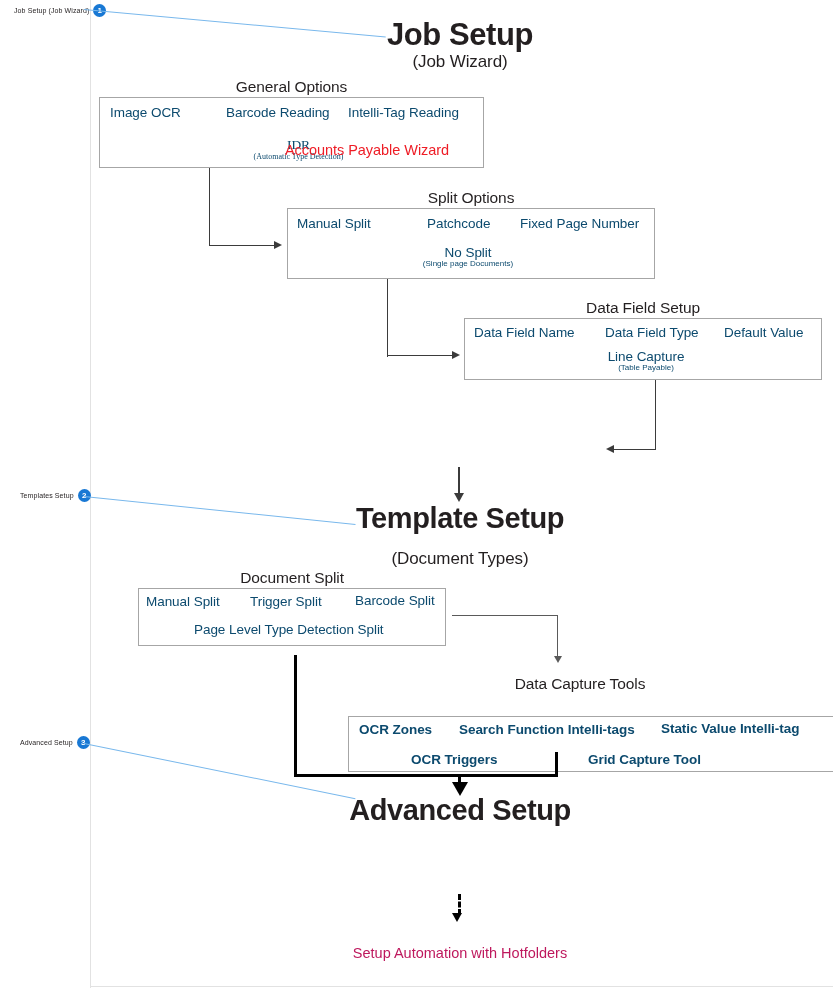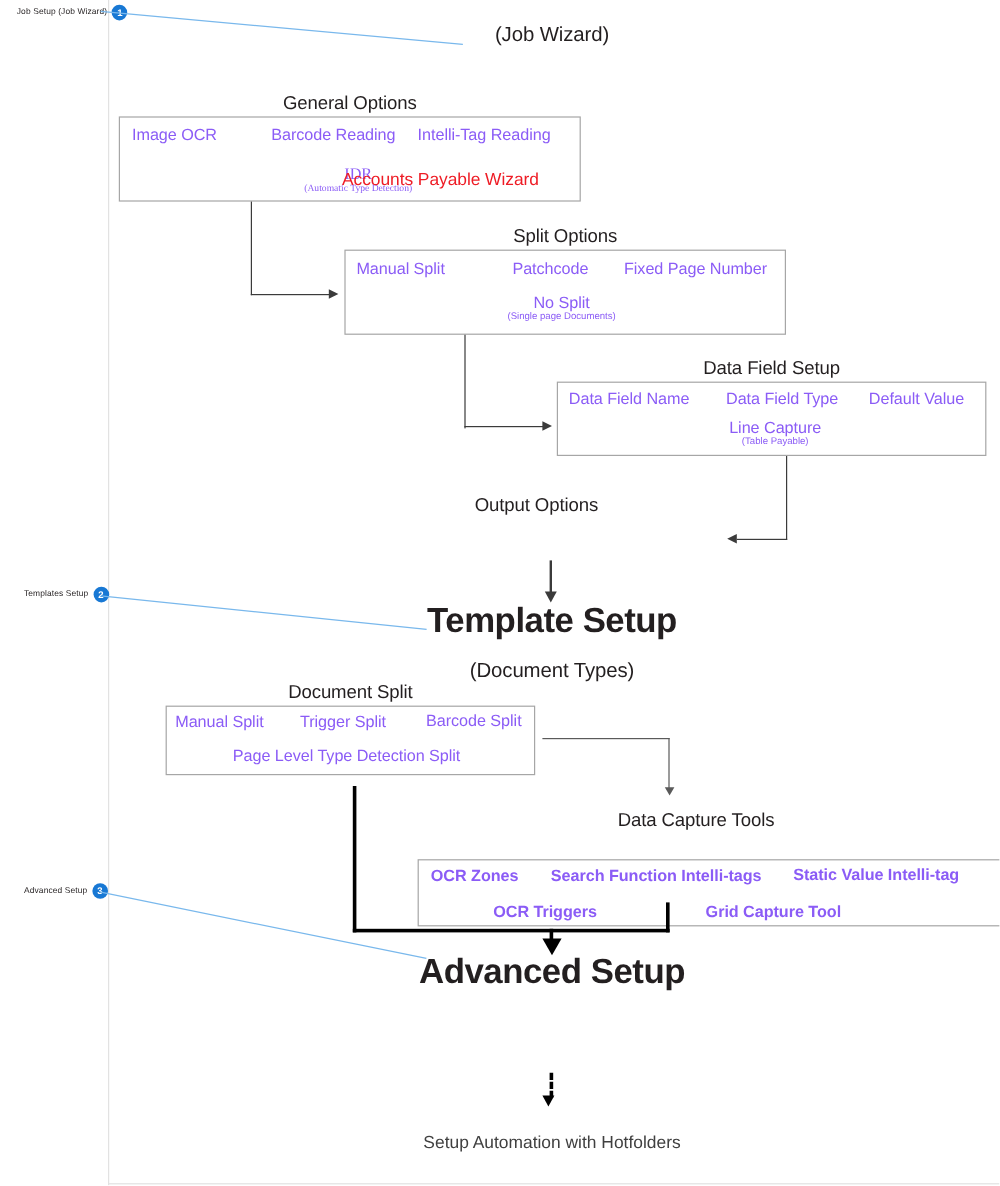--- a/index.html
+++ b/index.html
@@ -99,21 +99,21 @@
   
   .box {
     position: absolute;
     border: 1px solid #a6a6a6;
     background: #ffffff;
     box-sizing: border-box;
   }
   .item {
     position: absolute;
     font-size: 13.5px;
-    color: #8b5cf6;
+    color: #0c4a6e;
     white-space: nowrap;
     letter-spacing: -0.05px;
   }
   .item.red { color: #ee1c25; }
   .item .note {
     display: block;
     text-align: center;
     font-size: 8px;
     letter-spacing: 0;
     margin-top: -1px;
@@ -159,21 +159,21 @@
     border-right: 8px solid #3b3b3b;
   }
   .dashed-v {
     position: absolute;
     width: 0;
     border-left: 3px dashed #000000;
   }
   .footer-text {
     position: absolute;
     font-size: 14.5px;
-    color: #404040;
+    color: #be185d;
     text-align: center;
     white-space: nowrap;
   }
 </style>
 </head>
 <body>
 
 <div id="page">
 
   <div class="gutter-line"></div>
@@ -191,20 +191,21 @@
   </div>
   <div class="leader" style="left:84px; top:496px; width:273px; transform: rotate(5.9deg);"></div>
 
   <div class="callout" style="left:20px; top:736px;">
     <span class="callout-label">Advanced Setup</span>
     <span class="callout-badge">3</span>
   </div>
   <div class="leader" style="left:84px; top:743px; width:277px; transform: rotate(11.5deg);"></div>
 
   <div class="section-title" style="left:258px; top:19px; width:404px; font-size:31px;">
+    <span>Job Setup</span>
     <span class="sub" style="font-size:17px; margin-top:1px;">(Job Wizard)</span>
   </div>
 
   <div class="group-caption" style="left:99px; top:78px; width:385px;">General Options</div>
   <div class="box" style="left:99px; top:97px; width:385px; height:71px;">
     <span class="item" style="left:10px; top:7px;">Image OCR</span>
     <span class="item" style="left:126px; top:7px;">Barcode Reading</span>
     <span class="item" style="left:248px; top:7px;">Intelli-Tag Reading</span>
     <span class="item centered" style="left:136px; top:39px; width:125px;font-family:Liberation Serif, serif;">
       <span>IDR</span>
@@ -240,21 +241,20 @@
     <span class="item centered" style="left:126px; top:30px; width:110px;">
       <span>Line Capture</span>
       <span class="note">(Table Payable)</span>
     </span>
   </div>
 
   <div class="conn" style="left:655px; top:380px; width:1.4px; height:70px;"></div>
   <div class="conn" style="left:614px; top:449px; width:42px; height:1.4px;"></div>
   <div class="arrowhead arrow-left" style="left:606px; top:445px;"></div>
 
-  <div class="group-caption" style="left:293px; top:413px; width:308px;">Output Options</div>
 
   <div class="conn" style="left:458px; top:467px; width:2.2px; height:28px;"></div>
   <div class="arrowhead arrow-down" style="left:454px; top:493px;"></div>
 
   <div class="section-title" style="left:260px; top:503px; width:400px; font-size:29px;">
     <span>Template Setup</span>
     <span class="sub" style="font-size:17px; margin-top:17px;">(Document Types)</span>
   </div>
 
   <div class="group-caption" style="left:138px; top:569px; width:308px;">Document Split</div>

